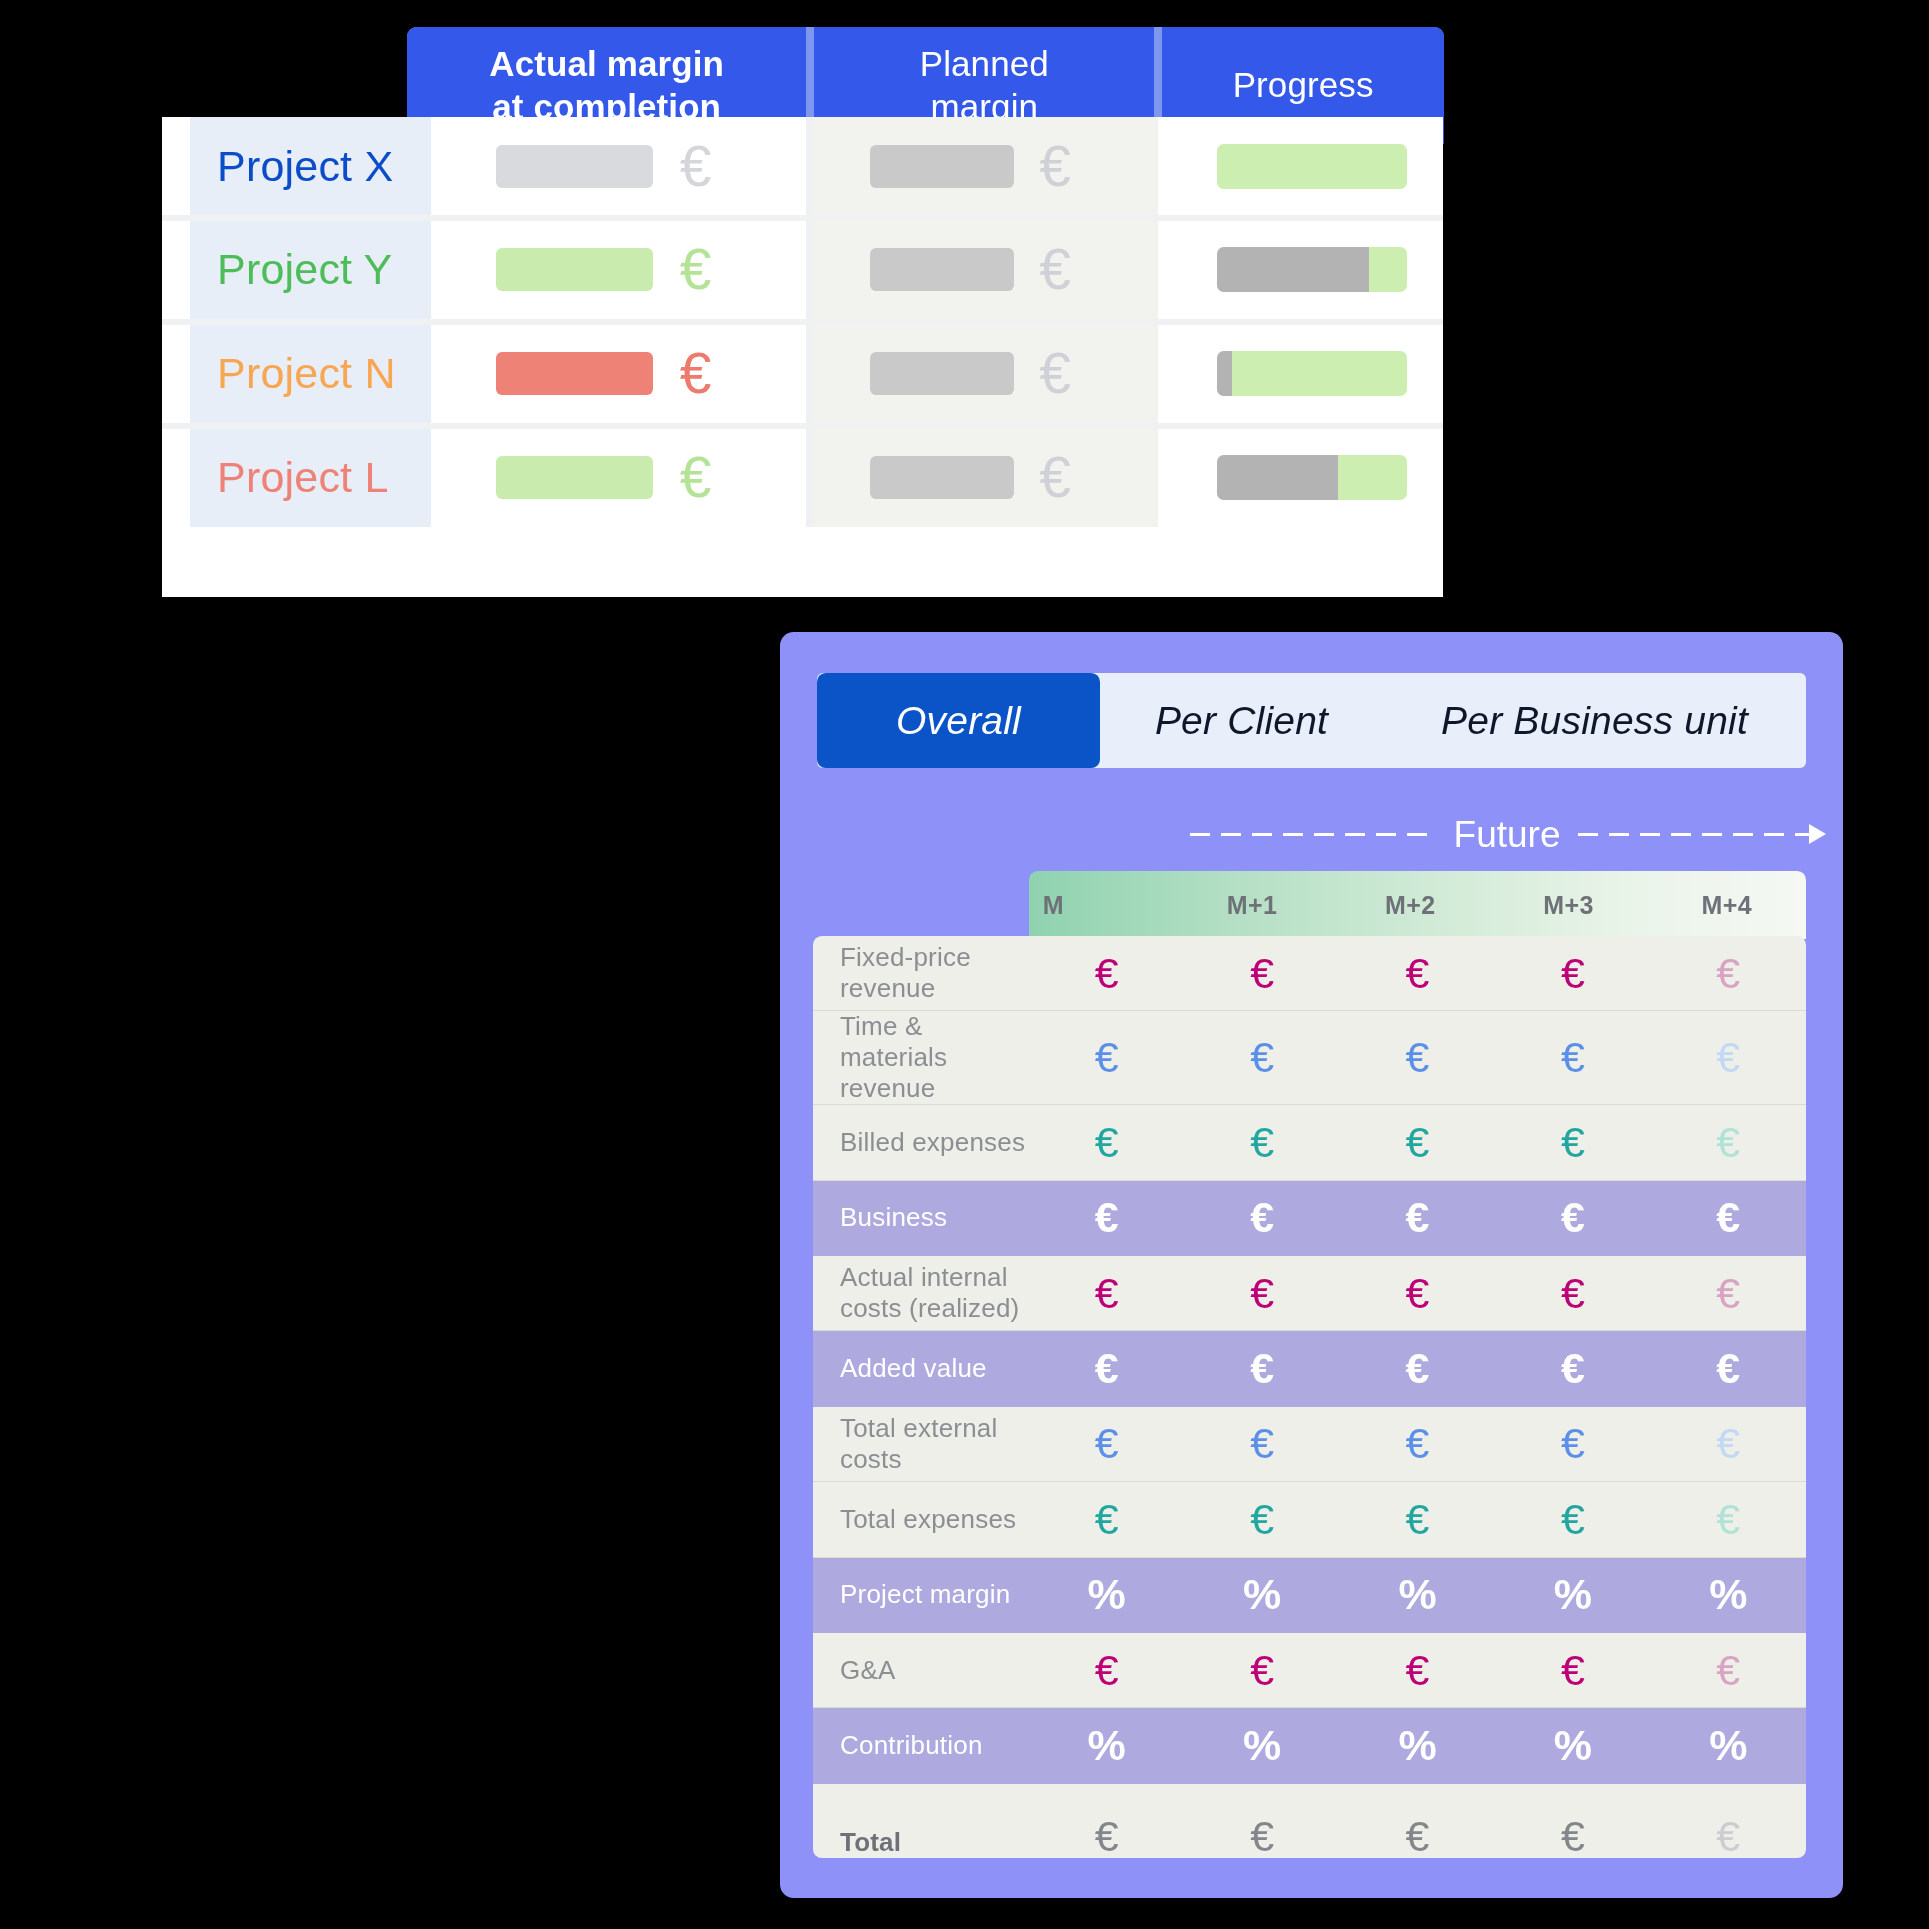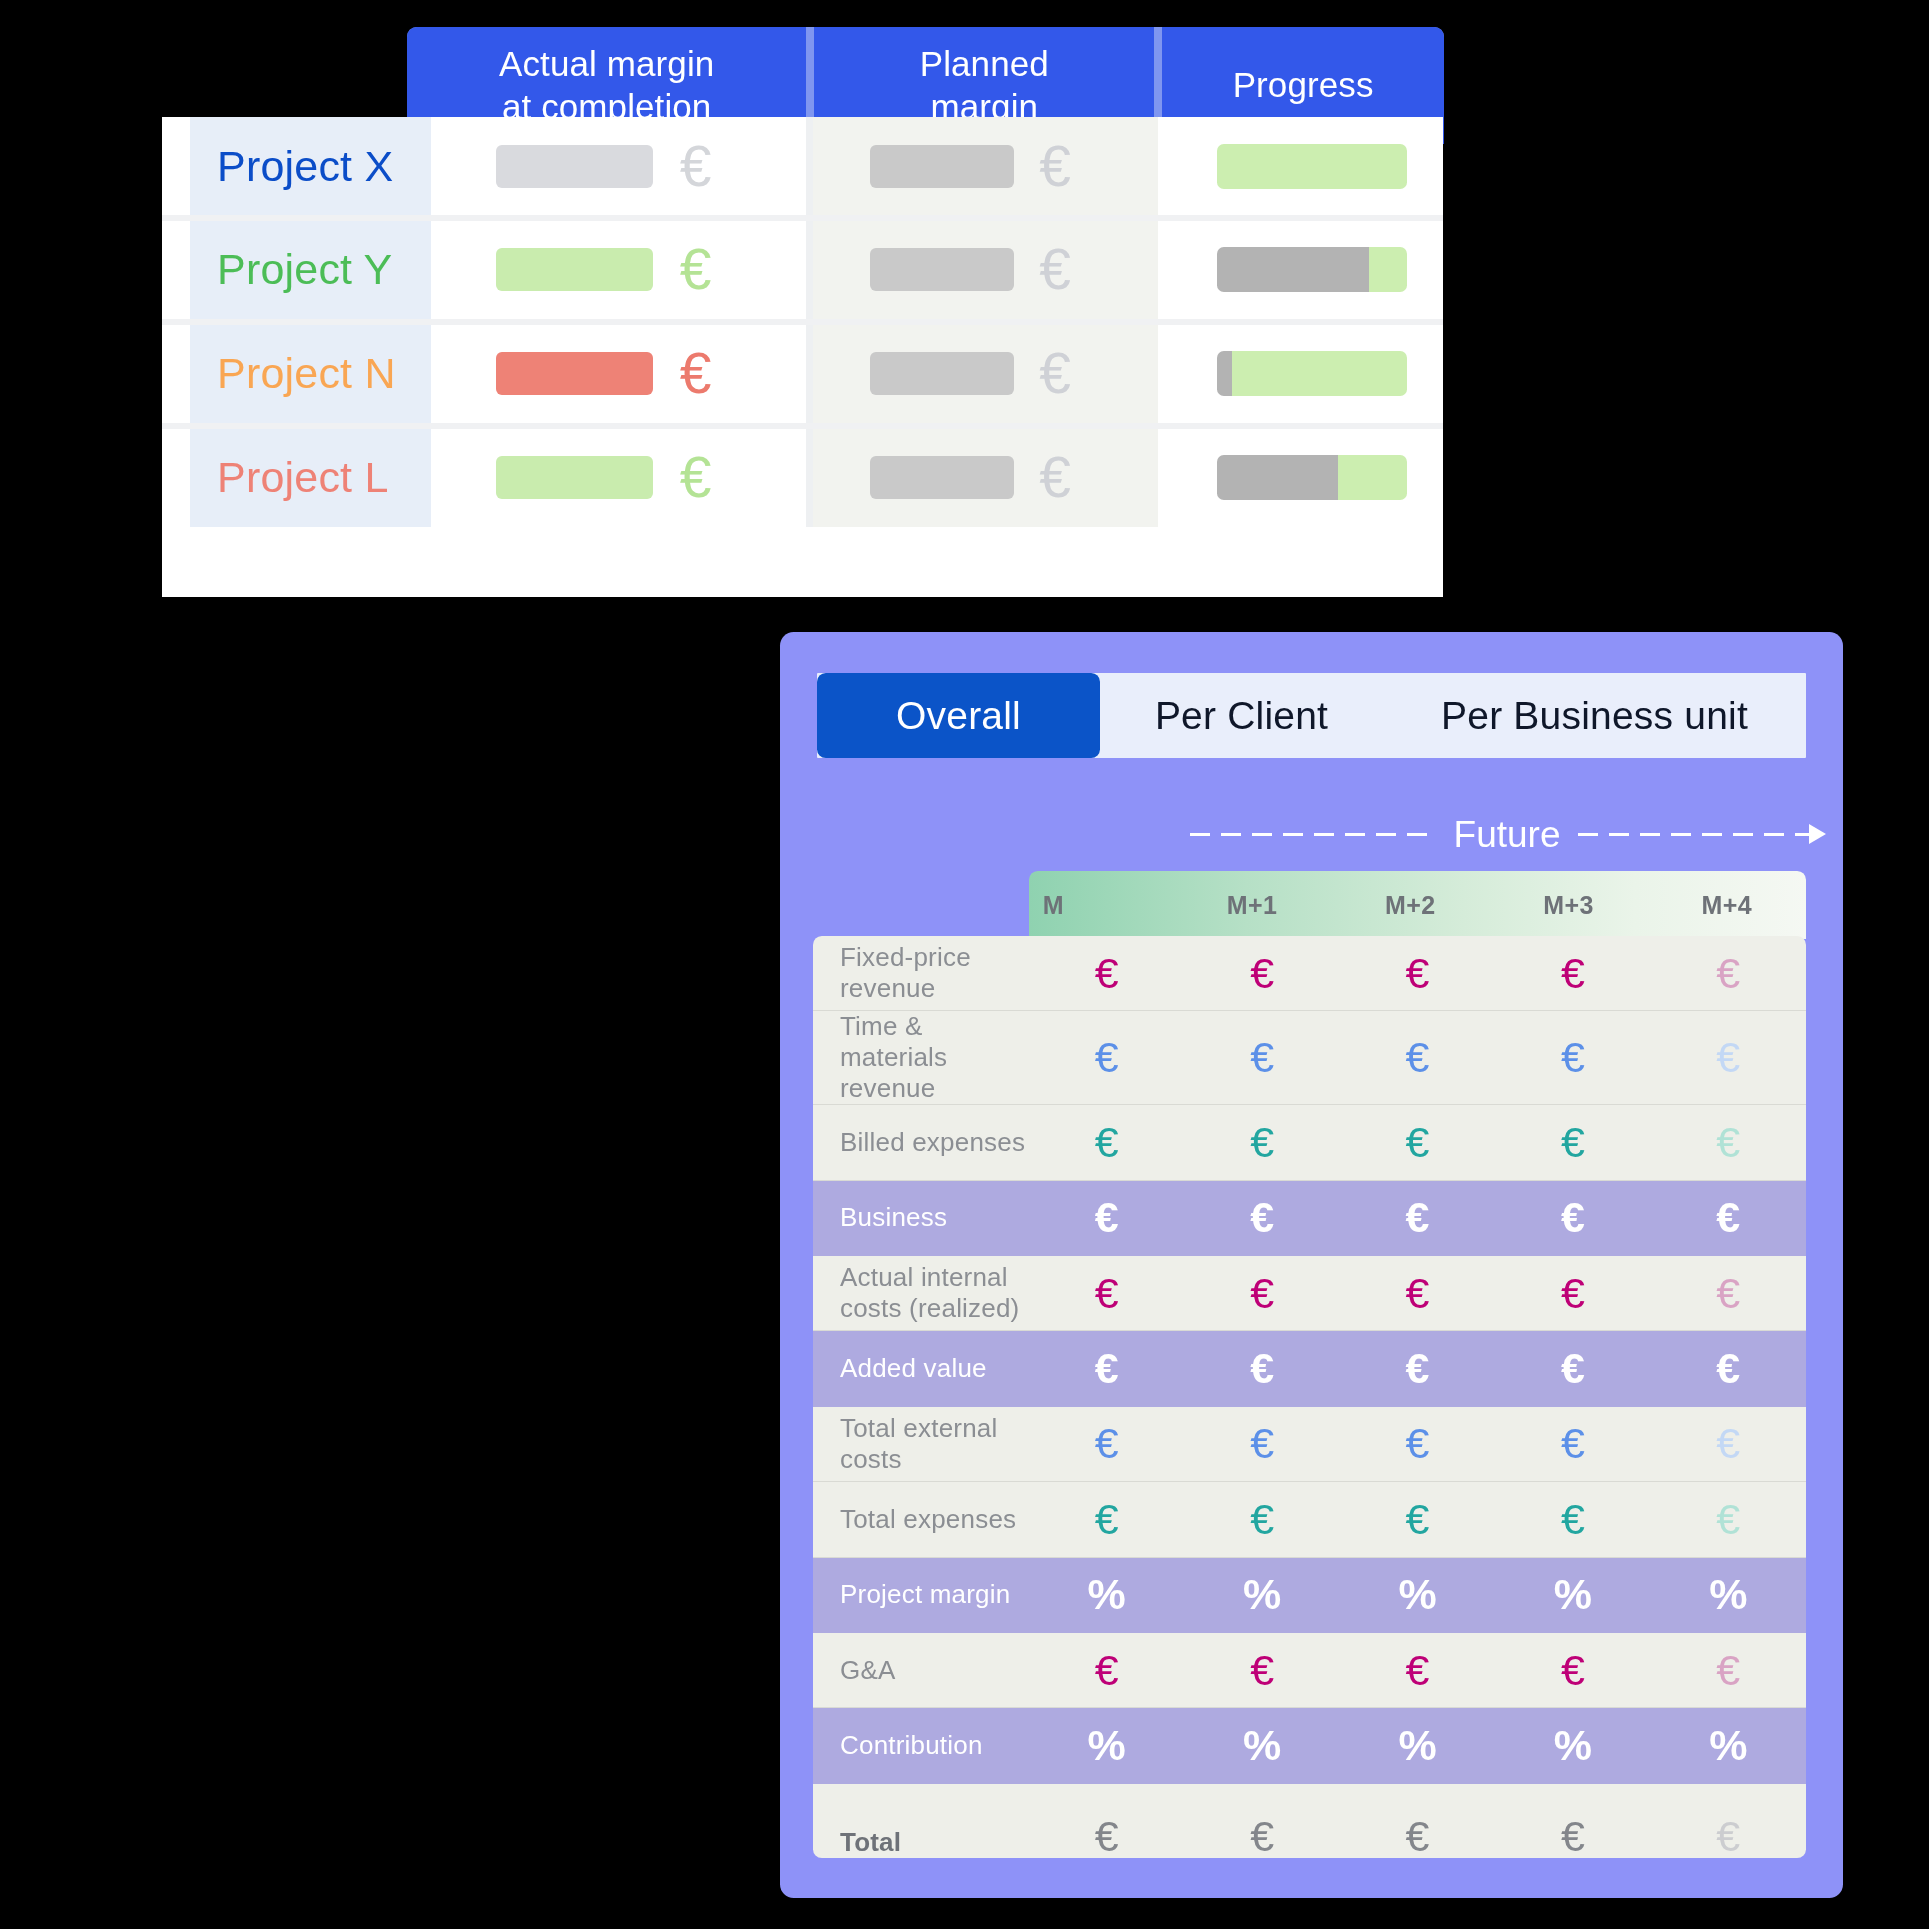--- a/index.html
+++ b/index.html
@@ -30,21 +30,21 @@
   .pt-hcell {
     background: #3358ea;
     color: #ffffff;
     display: flex; align-items: center; justify-content: center;
     text-align: center;
     font-size: 35px;
     line-height: 1.22;
     font-weight: 400;
     letter-spacing: 0.1px;
   }
-  .pt-hcell.c1 { width: 411px; }
+  .pt-hcell.c1 { width: 411px; font-weight: bold; }
   .pt-hcell.c2 { width: 350px; margin-left: 7.8px; }
   .pt-hcell.c3 { width: 290px; margin-left: 7.8px; }
 
   .pt-body {
     position: absolute;
     left: 0; top: 90px;
     width: 1281px; height: 480px;
     background: #ffffff;
     display: flex;
     flex-direction: column;
@@ -84,25 +84,26 @@
   
   #fin-panel {
     position: absolute;
     left: 780px; top: 632px;
     width: 1063px; height: 1266px;
     background: #8e92f8;
     border-radius: 13.7px;
   }
   .tabs {
     position: absolute; left: 37px; top: 41px;
-    width: 989px; height: 85px;
+    width: 989px; height: 95px;
     background: #e9eefb;
-    border-radius: 1px;
+    border-radius: 6px;
     display: flex; align-items: stretch;
     overflow: hidden;
+    font-style: italic;
   }
   .tab {
     display: flex; align-items: center; justify-content: center;
     font-size: 39px; color: #0f172a; letter-spacing: 0.2px;
     padding: 0 29px;
   }
   .tab.active { background: #0b54c8; color: #ffffff; border-radius: 8.8px; width: 283px; }
   .tab.t2 { width: 283px; }
   .tab.t3 { flex: 1; }
 

